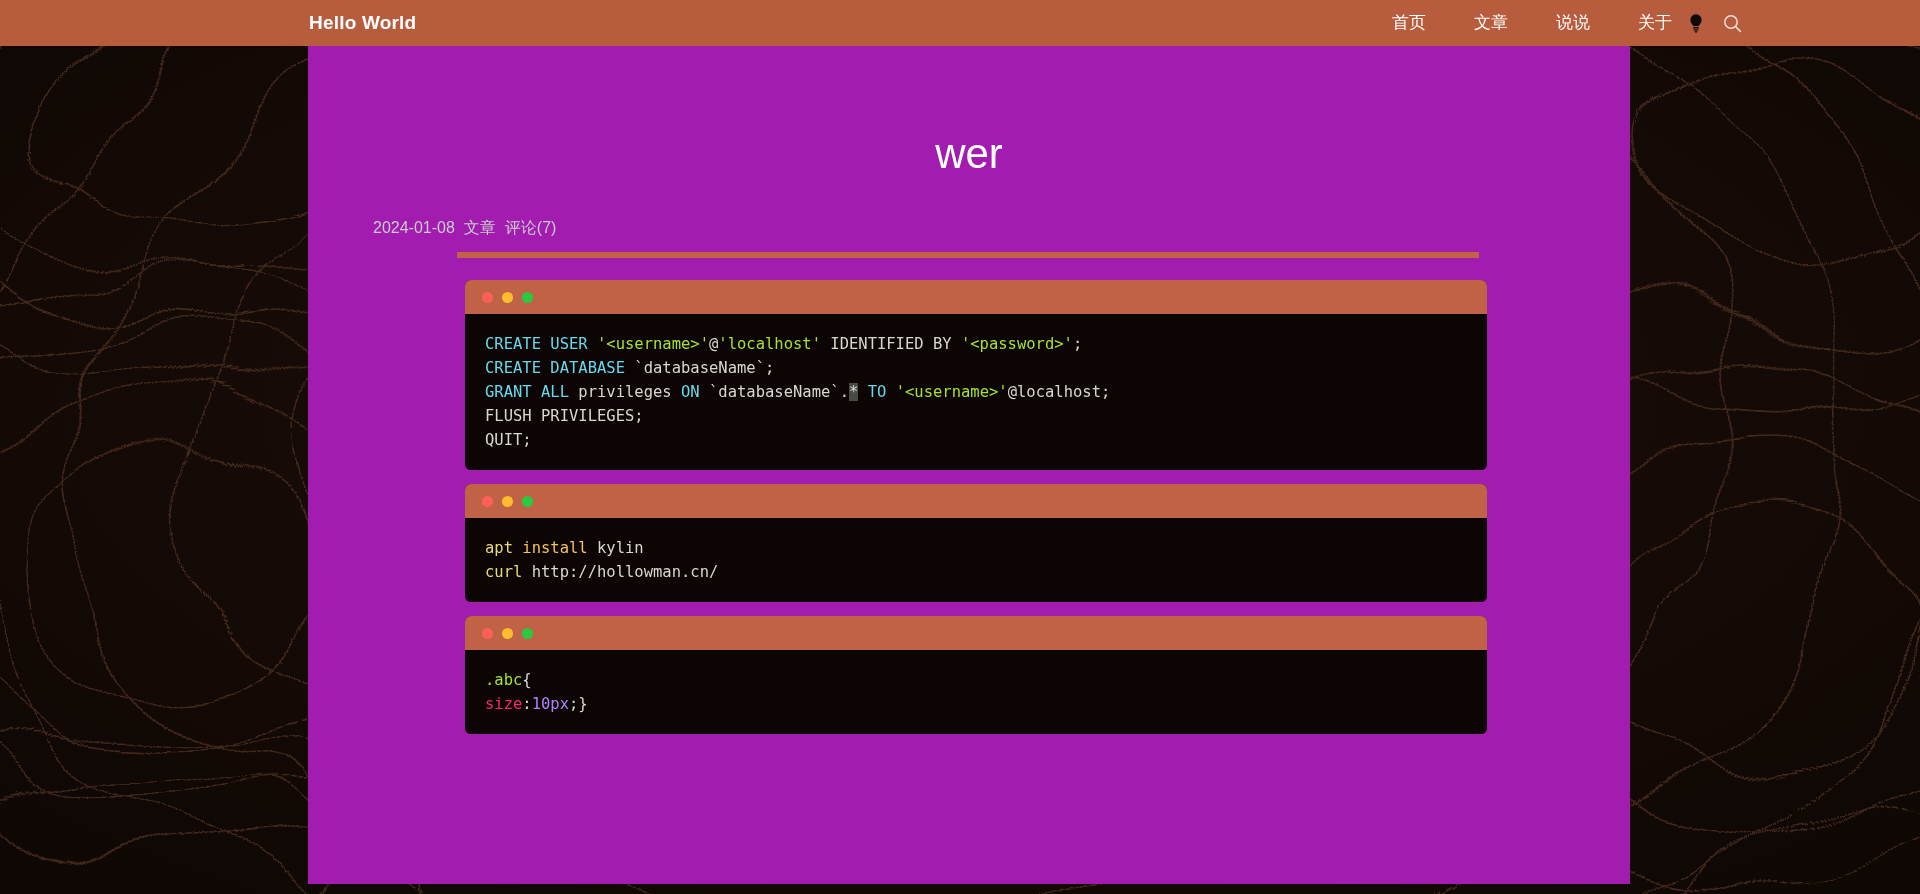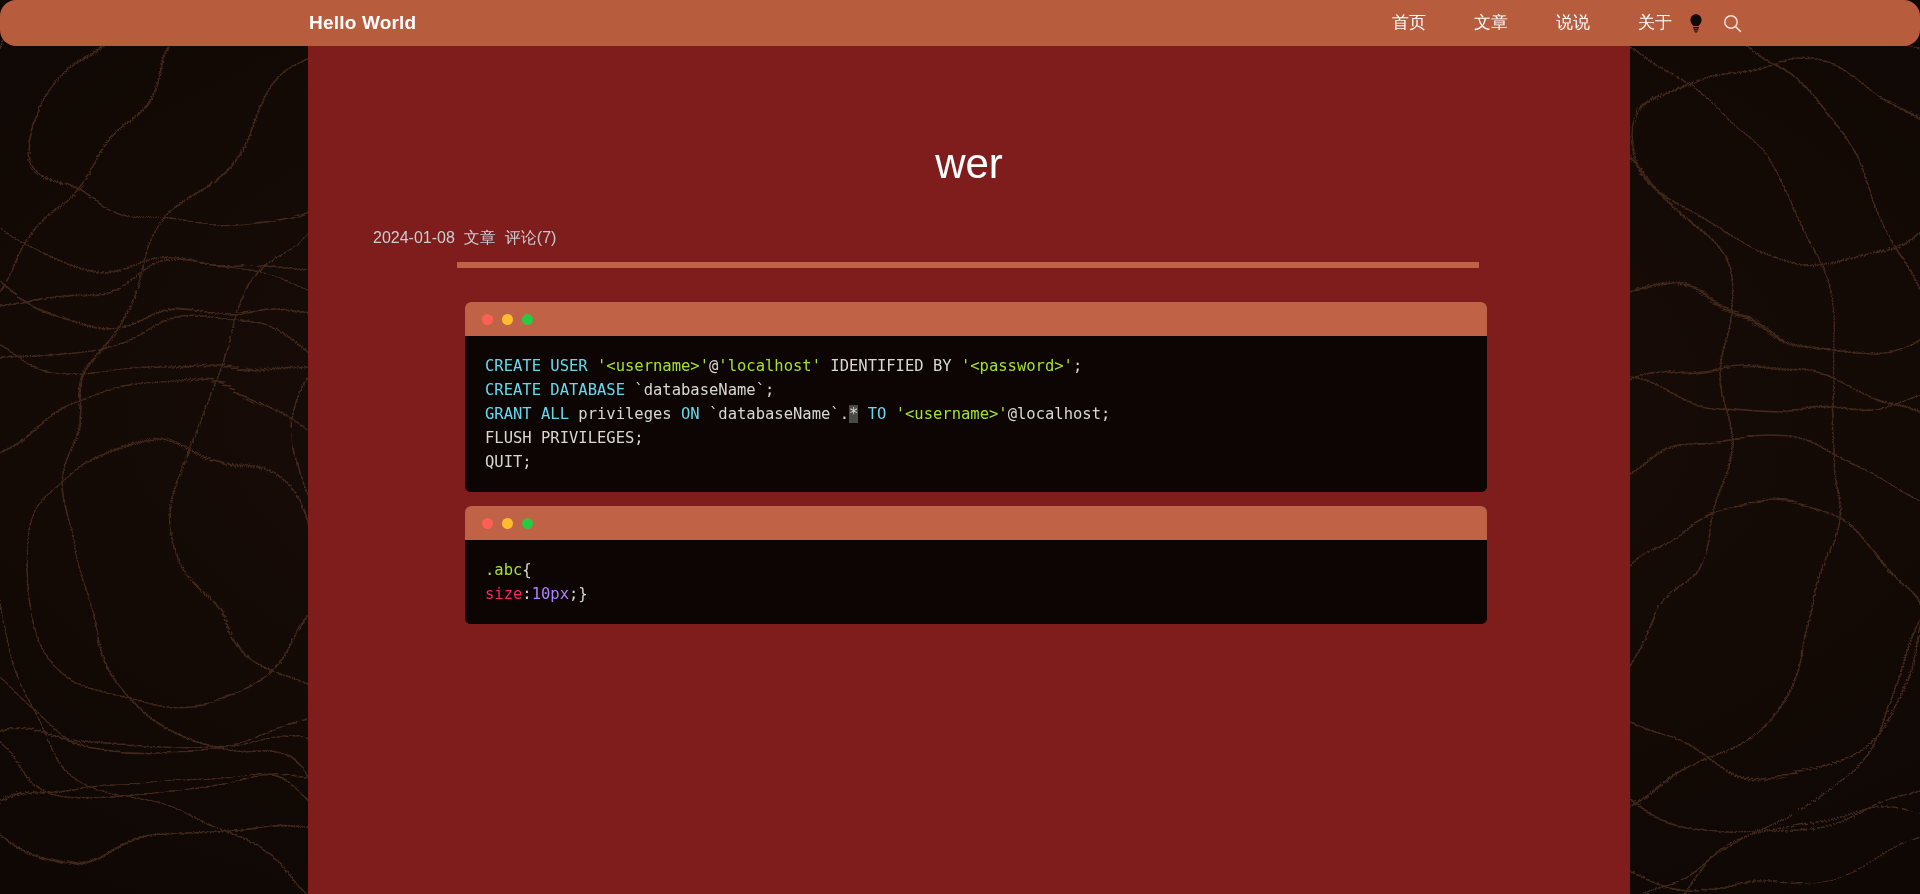--- a/index.html
+++ b/index.html
@@ -30,21 +30,20 @@
   
   #site-header {
     position: absolute;
     top: 0; left: 0;
     width: 1920px;
     height: 46px;
     background: #b85c3e;
     z-index: 30;
     display: flex;
     align-items: center;
-    border-radius: 16px;
   }
   #site-title {
     position: absolute;
     left: 309px;
     top: 0;
     height: 46px;
     line-height: 46px;
     color: #ffffff;
     font-size: 19px;
     font-weight: bold;
@@ -78,24 +77,24 @@
     display: flex;
     align-items: center;
     gap: 18px;
   }
   .tool-icon { cursor: pointer; display: flex; align-items: center; }
 
   
   #content-panel {
     position: absolute;
     left: 308px;
-    top: 46px;
+    top: 36px;
     width: 1322px;
     height: 848px;
-    background: #7f1d1d;
+    background: #a21caf;
     z-index: 10;
     overflow: hidden;
   }
 
   #article-title {
     width: 100%;
     text-align: center;
     color: #ffffff;
     font-size: 42px;
     font-weight: 400;
@@ -119,21 +118,21 @@
   #meta-divider {
     margin-top: 13px;
     margin-left: 149px;
     width: 1022px;
     height: 6px;
     background: #bf6246;
   }
 
   
   #code-blocks {
-    margin-top: 34px;
+    margin-top: 22px;
     margin-left: 157px;
     width: 1022px;
     display: flex;
     flex-direction: column;
     gap: 14px;
   }
   .code-card {
     width: 1022px;
     border-radius: 6px;
     overflow: hidden;
@@ -267,17 +266,25 @@
           <span class="dot dot-green"></span>
         </div>
         <pre class="code-body"><div class="code-line"><span class="tk-kw">CREATE USER </span><span class="tk-str">'&lt;username&gt;'</span><span class="tk-plain">@</span><span class="tk-str">'localhost'</span><span class="tk-plain"> IDENTIFIED BY </span><span class="tk-str">'&lt;password&gt;'</span><span class="tk-plain">;</span></div><div class="code-line"><span class="tk-kw">CREATE DATABASE </span><span class="tk-plain">`databaseName`;</span></div><div class="code-line"><span class="tk-kw">GRANT ALL </span><span class="tk-plain">privileges </span><span class="tk-kw">ON </span><span class="tk-plain">`databaseName`.</span><span class="tk-hl">*</span><span class="tk-plain"> </span><span class="tk-kw">TO </span><span class="tk-str">'&lt;username&gt;'</span><span class="tk-plain">@localhost;</span></div><div class="code-line"><span class="tk-plain">FLUSH PRIVILEGES;</span></div><div class="code-line"><span class="tk-plain">QUIT;</span></div></pre>
       </div>
       <div class="code-card">
         <div class="code-bar">
           <span class="dot dot-red"></span>
           <span class="dot dot-yellow"></span>
           <span class="dot dot-green"></span>
         </div>
+        <pre class="code-body"><div class="code-line"><span class="tk-fn">apt </span><span class="tk-builtin">install </span><span class="tk-plain">kylin</span></div><div class="code-line"><span class="tk-fn">curl </span><span class="tk-plain">http://hollowman.cn/</span></div></pre>
+      </div>
+      <div class="code-card">
+        <div class="code-bar">
+          <span class="dot dot-red"></span>
+          <span class="dot dot-yellow"></span>
+          <span class="dot dot-green"></span>
+        </div>
         <pre class="code-body"><div class="code-line"><span class="tk-sel">.abc</span><span class="tk-punc">{</span></div><div class="code-line"><span class="tk-prop">size</span><span class="tk-punc">:</span><span class="tk-num">10px</span><span class="tk-punc">;}</span></div></pre>
       </div>
     </div>
 
 </main>
 
 </body></html>

